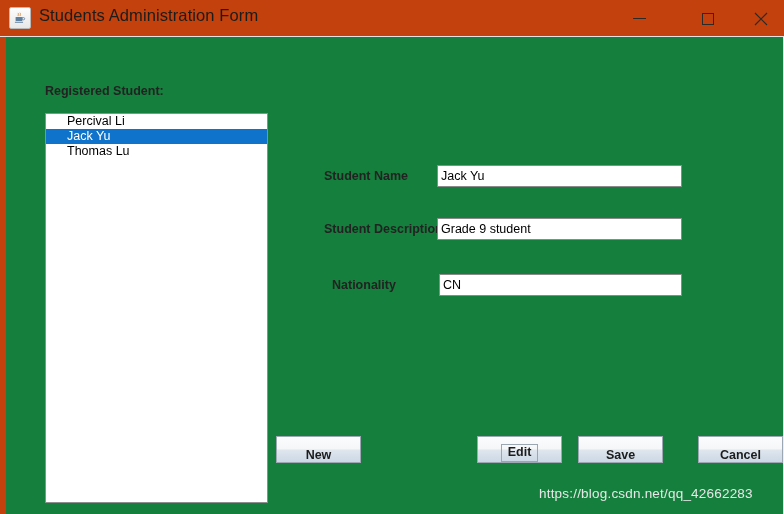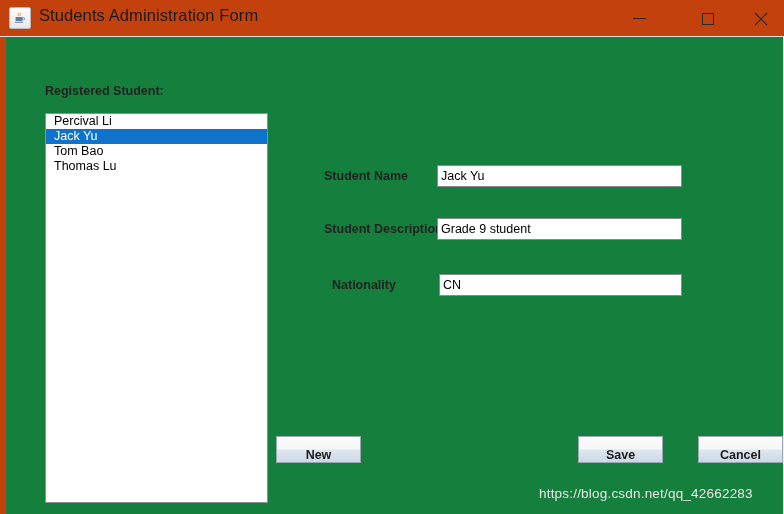--- a/index.html
+++ b/index.html
@@ -100,21 +100,21 @@
     width: 223px;
     height: 390px;
     background: #ffffff;
     border: 1px solid #8e8e8e;
     box-sizing: border-box;
     overflow: hidden;
   }
   .list-item {
     height: 15px;
     line-height: 15px;
-    padding-left: 8px;
+    padding-left: 21px;
     font-size: 12.5px;
     color: #000000;
     white-space: nowrap;
     box-sizing: border-box;
   }
   .list-item.selected {
     background: #0f73cb;
     color: #ffffff;
   }
 
@@ -217,35 +217,37 @@
     </div>
   </div>
 
   <div class="window-body">
 
     <div class="reg-label">Registered Student:</div>
 
     <div class="listbox">
       <div class="list-item">Percival Li</div>
       <div class="list-item selected">Jack Yu</div>
-      <div class="list-item">Tom Bao</div>
       <div class="list-item">Thomas Lu</div>
     </div>
 
     <div class="field-label lbl-name">Student Name</div>
     <input class="field-input inp-name" type="text" value="Jack Yu" style="">
 
     <div class="field-label lbl-desc">Student Description</div>
     <input class="field-input inp-desc" type="text" value="Grade 9 student" style="">
 
     <div class="field-label lbl-nat">Nationality</div>
     <input class="field-input inp-nat" type="text" value="CN" style="">
 
     <button class="btn btn-new">
       <span>New</span>
+    </button>
+    <button class="btn btn-edit">
+      <span class="focus-ring">Edit</span>
     </button>
     <button class="btn btn-save">
       <span>Save</span>
     </button>
     <button class="btn btn-cancel">
       <span>Cancel</span>
     </button>
 
     <div class="watermark">https://blog.csdn.net/qq_42662283</div>
   </div>

